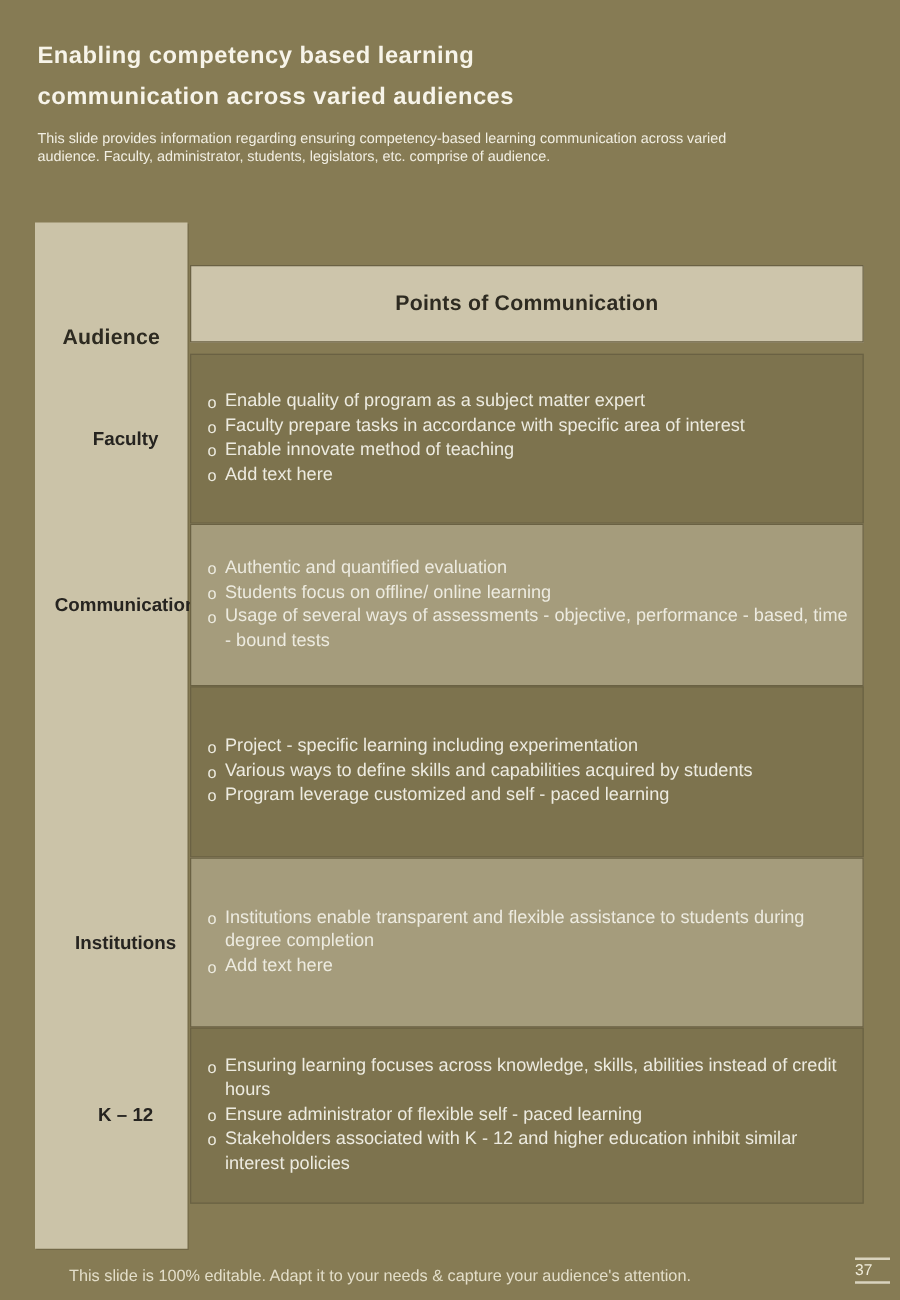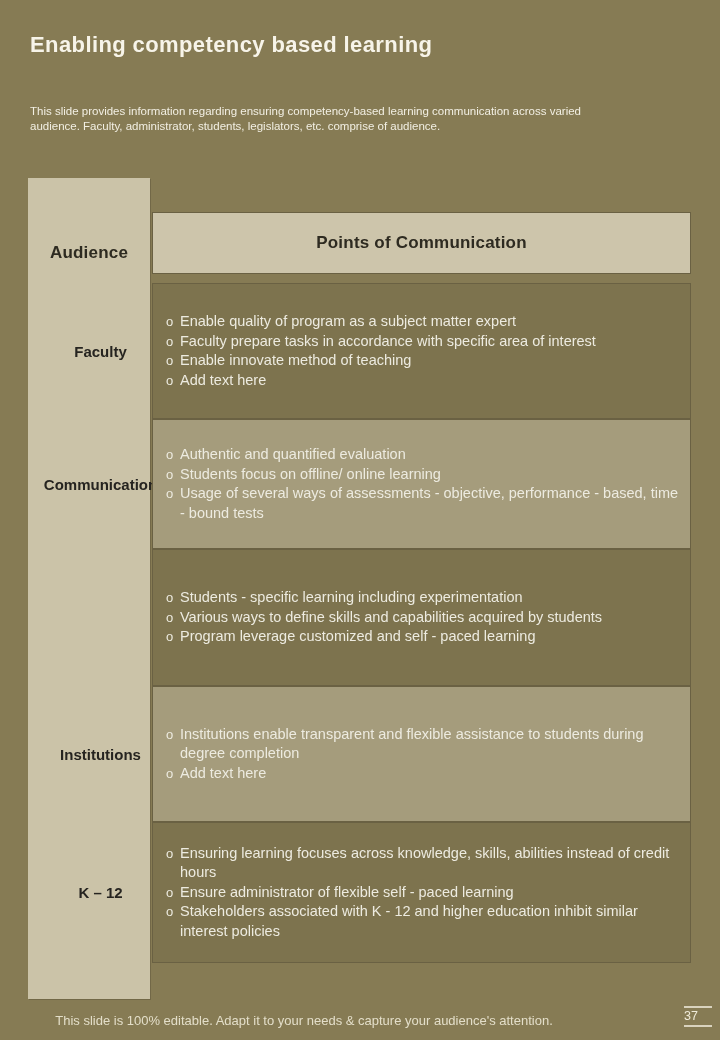--- a/index.html
+++ b/index.html
@@ -10,37 +10,37 @@
   }
   *{margin:0;padding:0;box-sizing:border-box;}
   html,body{background:#555;}
   .slide{
     position:relative;width:720px;height:1040px;overflow:hidden;
     background:var(--c-bg);
     font-family:"Liberation Sans", sans-serif;
   }
   .title{
     position:absolute;left:30px;top:28px;width:672px;
-    font-size:22px;line-height:33px;font-weight:800;letter-spacing:.4px;
+    font-size:19px;line-height:33px;font-weight:800;letter-spacing:.4px;
     color:var(--c-title_text);
   }
   .subtitle{
     position:absolute;left:30px;top:104px;width:602px;
     font-size:11.5px;line-height:15px;color:#F2EFE3;
   }
   .aud-col{
     position:absolute;left:28px;top:178px;width:122px;height:821px;
     background:var(--c-panel);
     box-shadow:1px 1px 0 rgba(0,0,0,.15);
   }
   .head-cell{
     position:absolute;display:flex;align-items:center;justify-content:center;
     font-weight:800;font-size:17px;color:var(--c-heading_text);letter-spacing:.2px;
   }
-  .aud-head{left:28px;top:228px;width:122px;height:50px;}
+  .aud-head{left:28px;top:245px;width:122px;height:50px;}
   .pts-head{
     left:152px;top:212px;width:539px;height:62px;
     background:var(--c-header_band);border:1px solid var(--c-border);
   }
   .aud-label{
     position:absolute;left:28px;width:122px;
     display:flex;align-items:center;justify-content:center;
     font-weight:bold;font-size:15px;color:#262420;text-align:center;padding-left:23px;
   }
   .points-box{
@@ -71,20 +71,21 @@
     font-size:12.5px;color:#F0ECDA;
   }
 </style>
 </head>
 <body>
 
 <div class="slide">
 
   <div class="title">
     <div>Enabling competency based learning</div>
+    <div>communication across varied audiences</div>
   </div>
 
   <div class="subtitle">This slide provides information regarding ensuring competency-based learning communication across varied audience. Faculty, administrator, students, legislators, etc. comprise of audience.</div>
 
   <div class="aud-col"></div>
 
   <div class="head-cell aud-head">Audience</div>
 
   <div class="head-cell pts-head">Points of Communication</div>
 
@@ -121,21 +122,21 @@
         <span class="pt">Students focus on offline/ online learning</span>
       </div>
       <div class="point">
         <span class="marker">o</span>
         <span class="pt">Usage of several ways of assessments - objective, performance - based, time - bound tests</span>
       </div>
     </div>
   <div class="points-box dark r2">
       <div class="point">
         <span class="marker">o</span>
-        <span class="pt">Students - specific learning including experimentation</span>
+        <span class="pt">Project - specific learning including experimentation</span>
       </div>
       <div class="point">
         <span class="marker">o</span>
         <span class="pt">Various ways to define skills and capabilities acquired by students</span>
       </div>
       <div class="point">
         <span class="marker">o</span>
         <span class="pt">Program leverage customized and self - paced learning</span>
       </div>
     </div>

